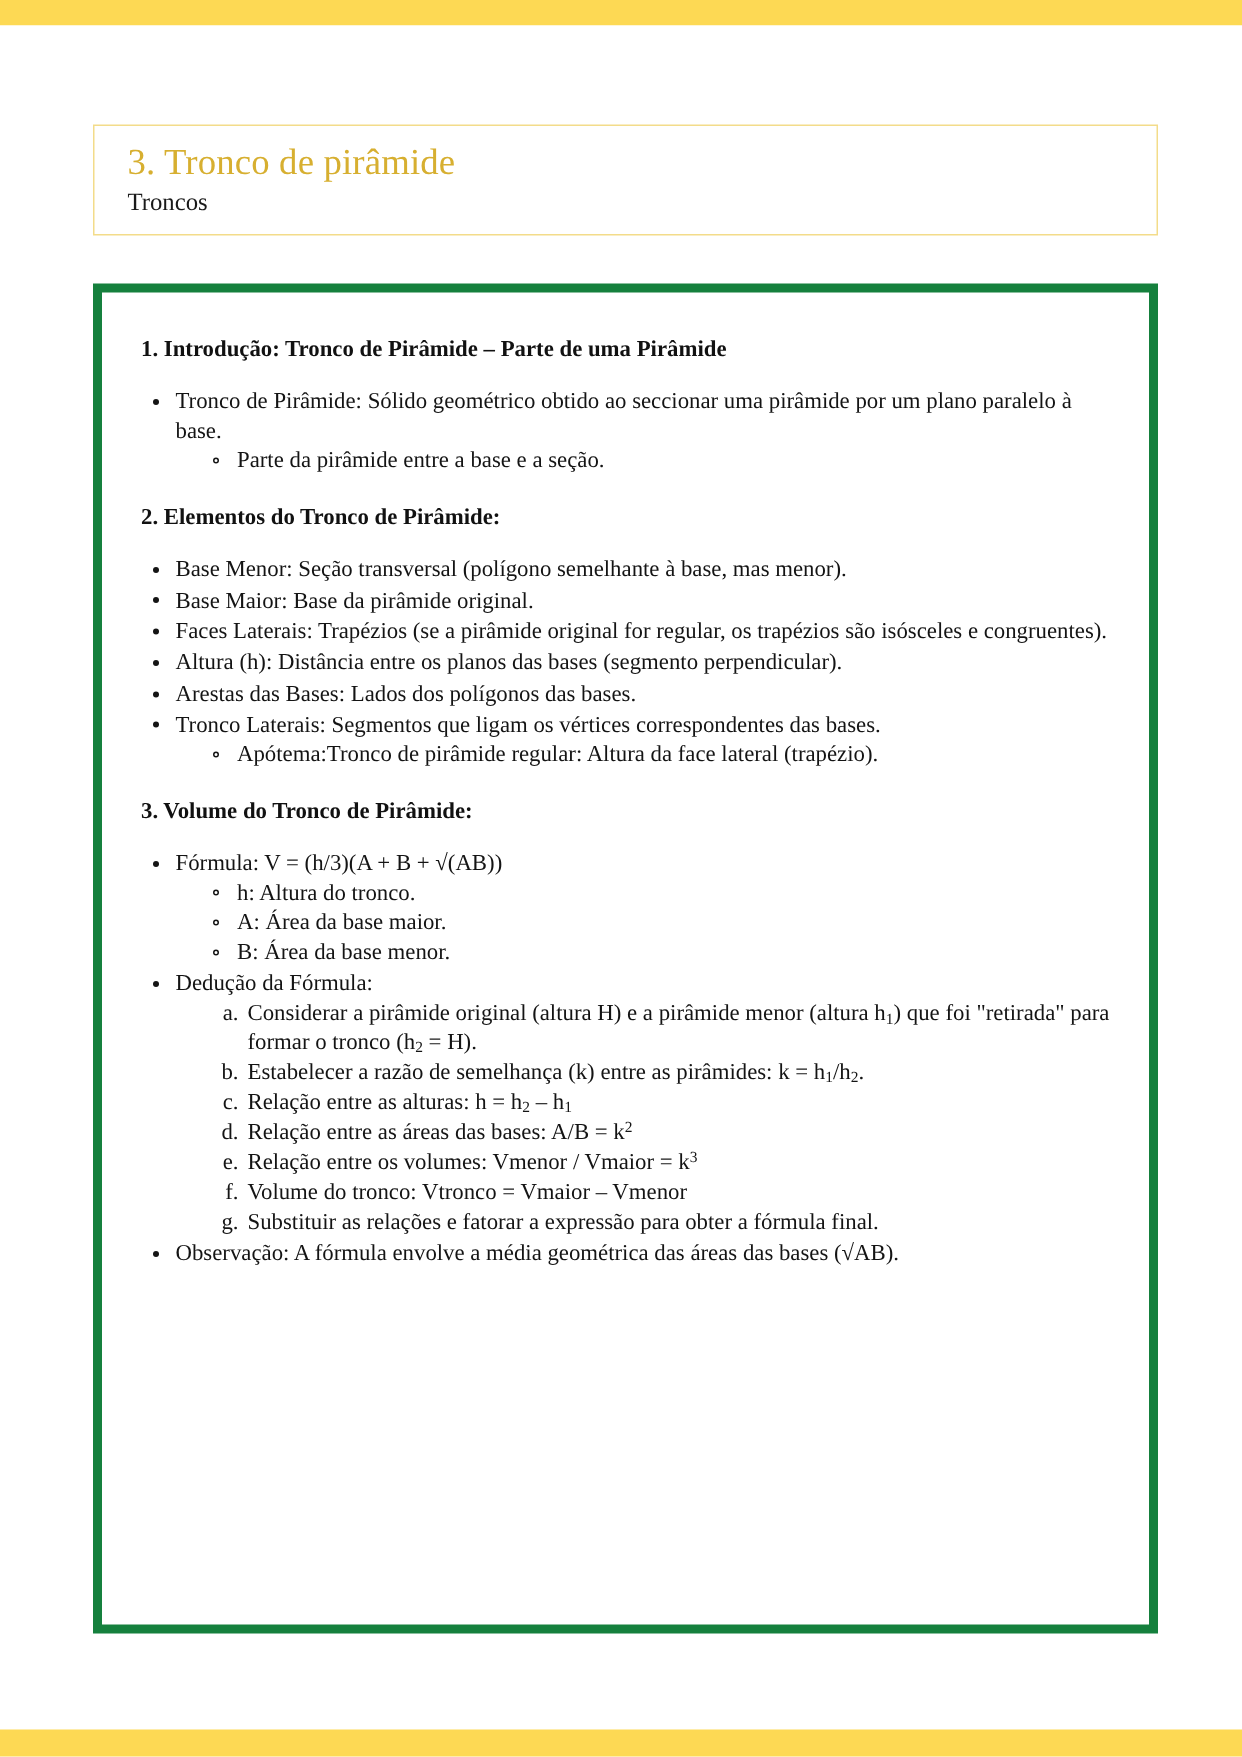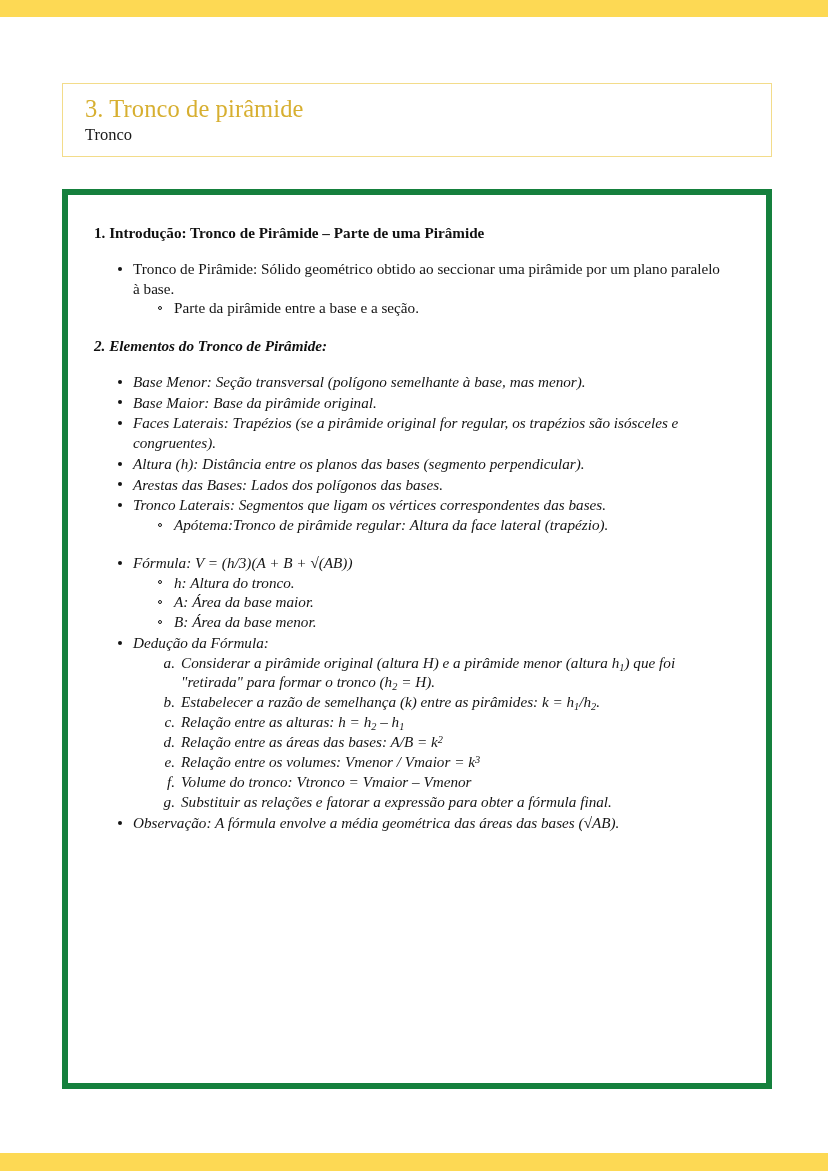--- a/index.html
+++ b/index.html
@@ -102,30 +102,29 @@
     font-size: 15.2px;
     font-weight: bold;
     margin: 0 0 0 0;
     padding: 0;
     line-height: 1.3;
     color: #111111;
   }
 
   .section + .section {
     margin-top: 18px;
-    font-style: italic;
   }
 
   .section-body {
     margin-top: 15px;
   }
 
   ul.bullets {
     list-style: none;
-    margin: 16px;
+    margin: 0;
     padding: 0;
   }
 
   ul.bullets > li.bullet-item {
     position: relative;
     padding-left: 23px;
     margin: 0 0 1px 0;
     line-height: 1.30;
   }
 
@@ -199,21 +198,21 @@
 <body>
 
 <div class="page">
 
   <div class="top-bar"></div>
 
   <div class="sheet">
 
     <div class="header-box">
       <div class="doc-title">3. Tronco de pirâmide</div>
-      <div class="doc-subtitle">Tronco</div>
+      <div class="doc-subtitle">Troncos</div>
     </div>
 
     <div class="content-box">
       <div class="content-inner">
 
         <div class="section">
           <h2 class="section-heading">1. Introdução: Tronco de Pirâmide – Parte de uma Pirâmide</h2>
           <div class="section-body">
             <ul class="bullets">
               <li class="bullet-item">
@@ -262,20 +261,21 @@
                     <span class="marker-circle"></span>
                     <span>Apótema:Tronco de pirâmide regular: Altura da face lateral (trapézio).</span>
                   </li>
                 </ul>
               </li>
             </ul>
           </div>
         </div>
 
         <div class="section">
+          <h2 class="section-heading">3. Volume do Tronco de Pirâmide:</h2>
           <div class="section-body">
             <ul class="bullets">
 
               <li class="bullet-item">
                 <span class="marker-disc"></span>
                 <span>Fórmula: V = (h/3)(A + B + √(AB))</span>
                 <ul class="sub-bullets">
                   <li class="sub-item">
                     <span class="marker-circle"></span>
                     <span>h: Altura do tronco.</span>

